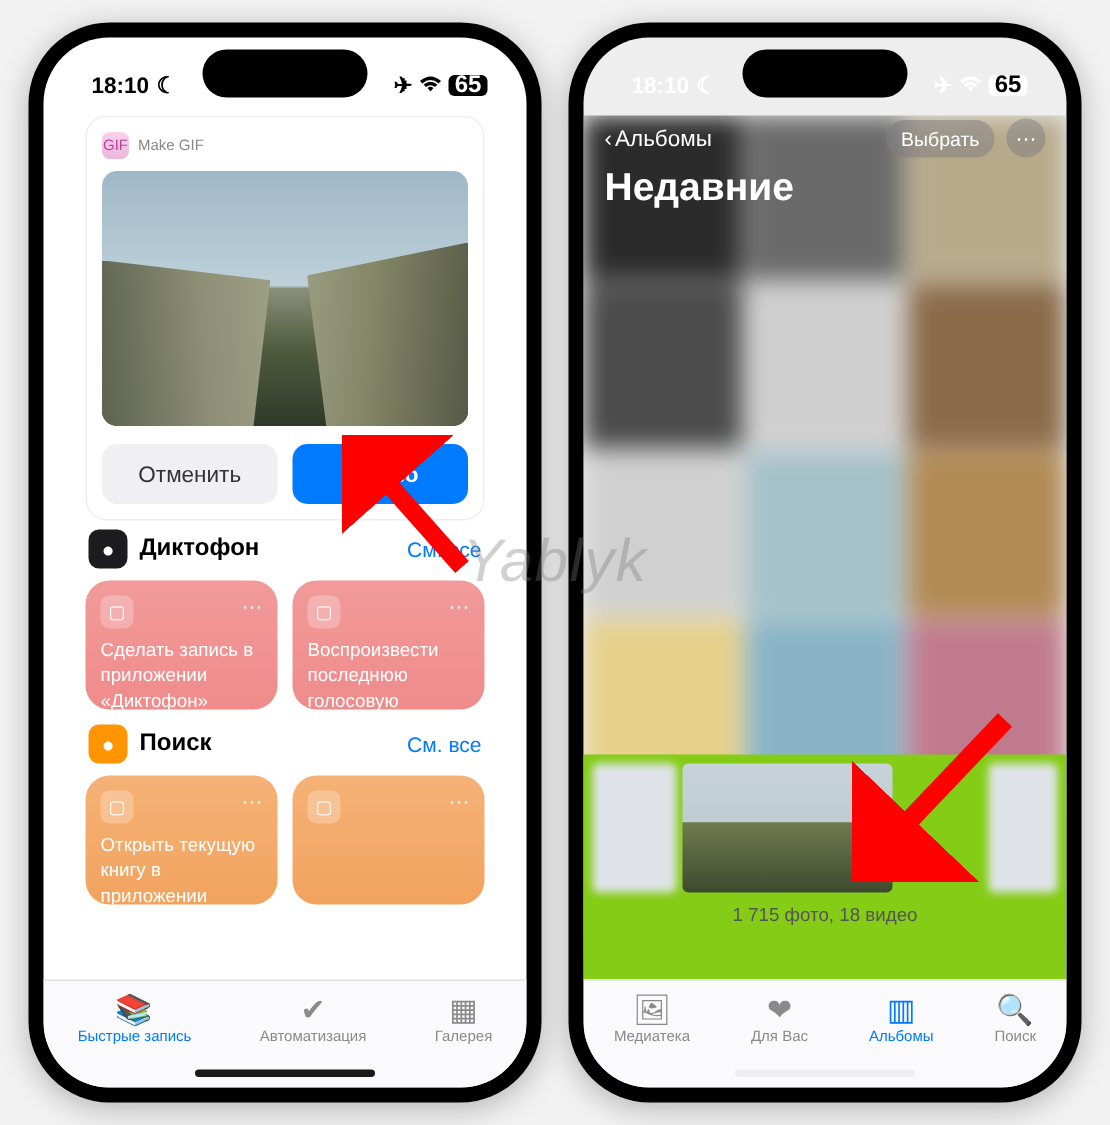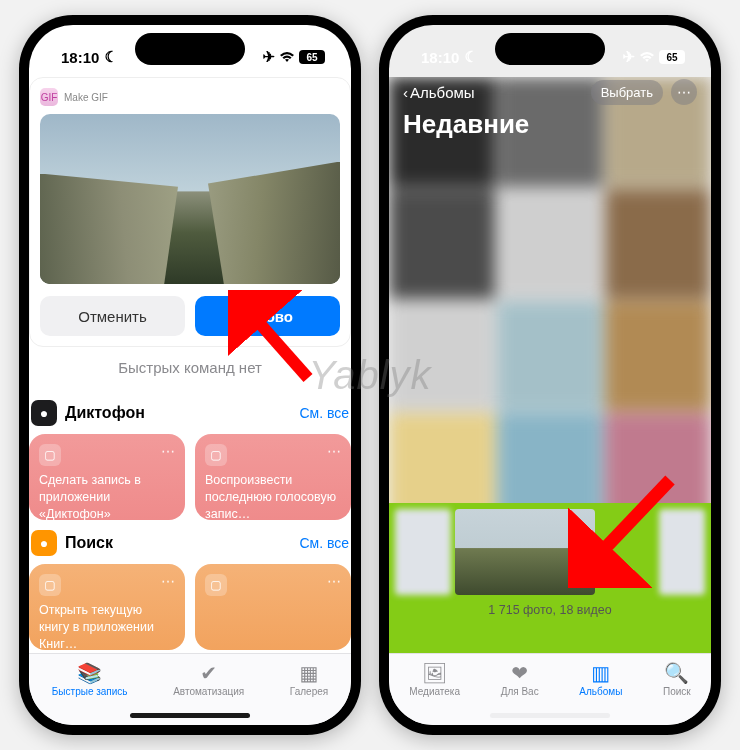--- a/index.html
+++ b/index.html
@@ -36,26 +36,26 @@
   .statusbar {
     height: 52px; display: flex; justify-content: space-between; align-items: center;
     padding: 12px 26px 0 32px; font-size: 15px; font-weight: 600; flex-shrink: 0;
   }
   .statusbar.dark { color: #fff; }
   .sb-left { display: flex; align-items: center; gap: 5px; }
   .sb-right { display: flex; align-items: center; gap: 4px; }
   .battery-pill {
     display: inline-flex; align-items: center; justify-content: center;
     width: 26px; height: 14px; background: #000; color: #fff;
-    border-radius: 4px; font-size: 10px; font-weight: 700;
+    border-radius: 4px; font-size: 16px; font-weight: 700;
   }
   .statusbar.dark .battery-pill { background: #fff; color: #000; }
 
   
-  .content { flex: 1; overflow: hidden; padding: 0 0; display: flex; flex-direction: column; }
+  .content { flex: 1; overflow: hidden; padding: 0 28px; display: flex; flex-direction: column; }
   .card {
     background: #fff; border-radius: 14px; border: 1px solid #eee;
     padding: 10px; margin-top: 0;
   }
   .card-head { display: flex; align-items: center; gap: 6px; margin-bottom: 8px; }
   .app-icon {
     width: 18px; height: 18px; border-radius: 5px;
     background: linear-gradient(#f7d3ec,#eab7dd);
     display: flex; align-items: center; justify-content: center;
     font-size: 10px; color: #c040a0;
@@ -193,21 +193,20 @@
           </div>
           <div class="preview">
             <div class="cliff-l"></div>
               <div class="cliff-r"></div>
           </div>
           <div class="btn-row">
             <button class="btn btn-cancel">Отменить</button>
             <button class="btn btn-done">Готово</button>
           </div>
         </div>
-        <div class="empty-msg">Быстрых команд нет</div>
 
         <div id="sections">
             <div class="section-head">
     <div class="sh-left">
       <span class="sh-icon" style="background:#1c1c1e">●</span>
       <span class="sh-title">Диктофон</span>
     </div>
     <span class="sh-link">См. все</span>
             </div>
             <div class="tile-row">

